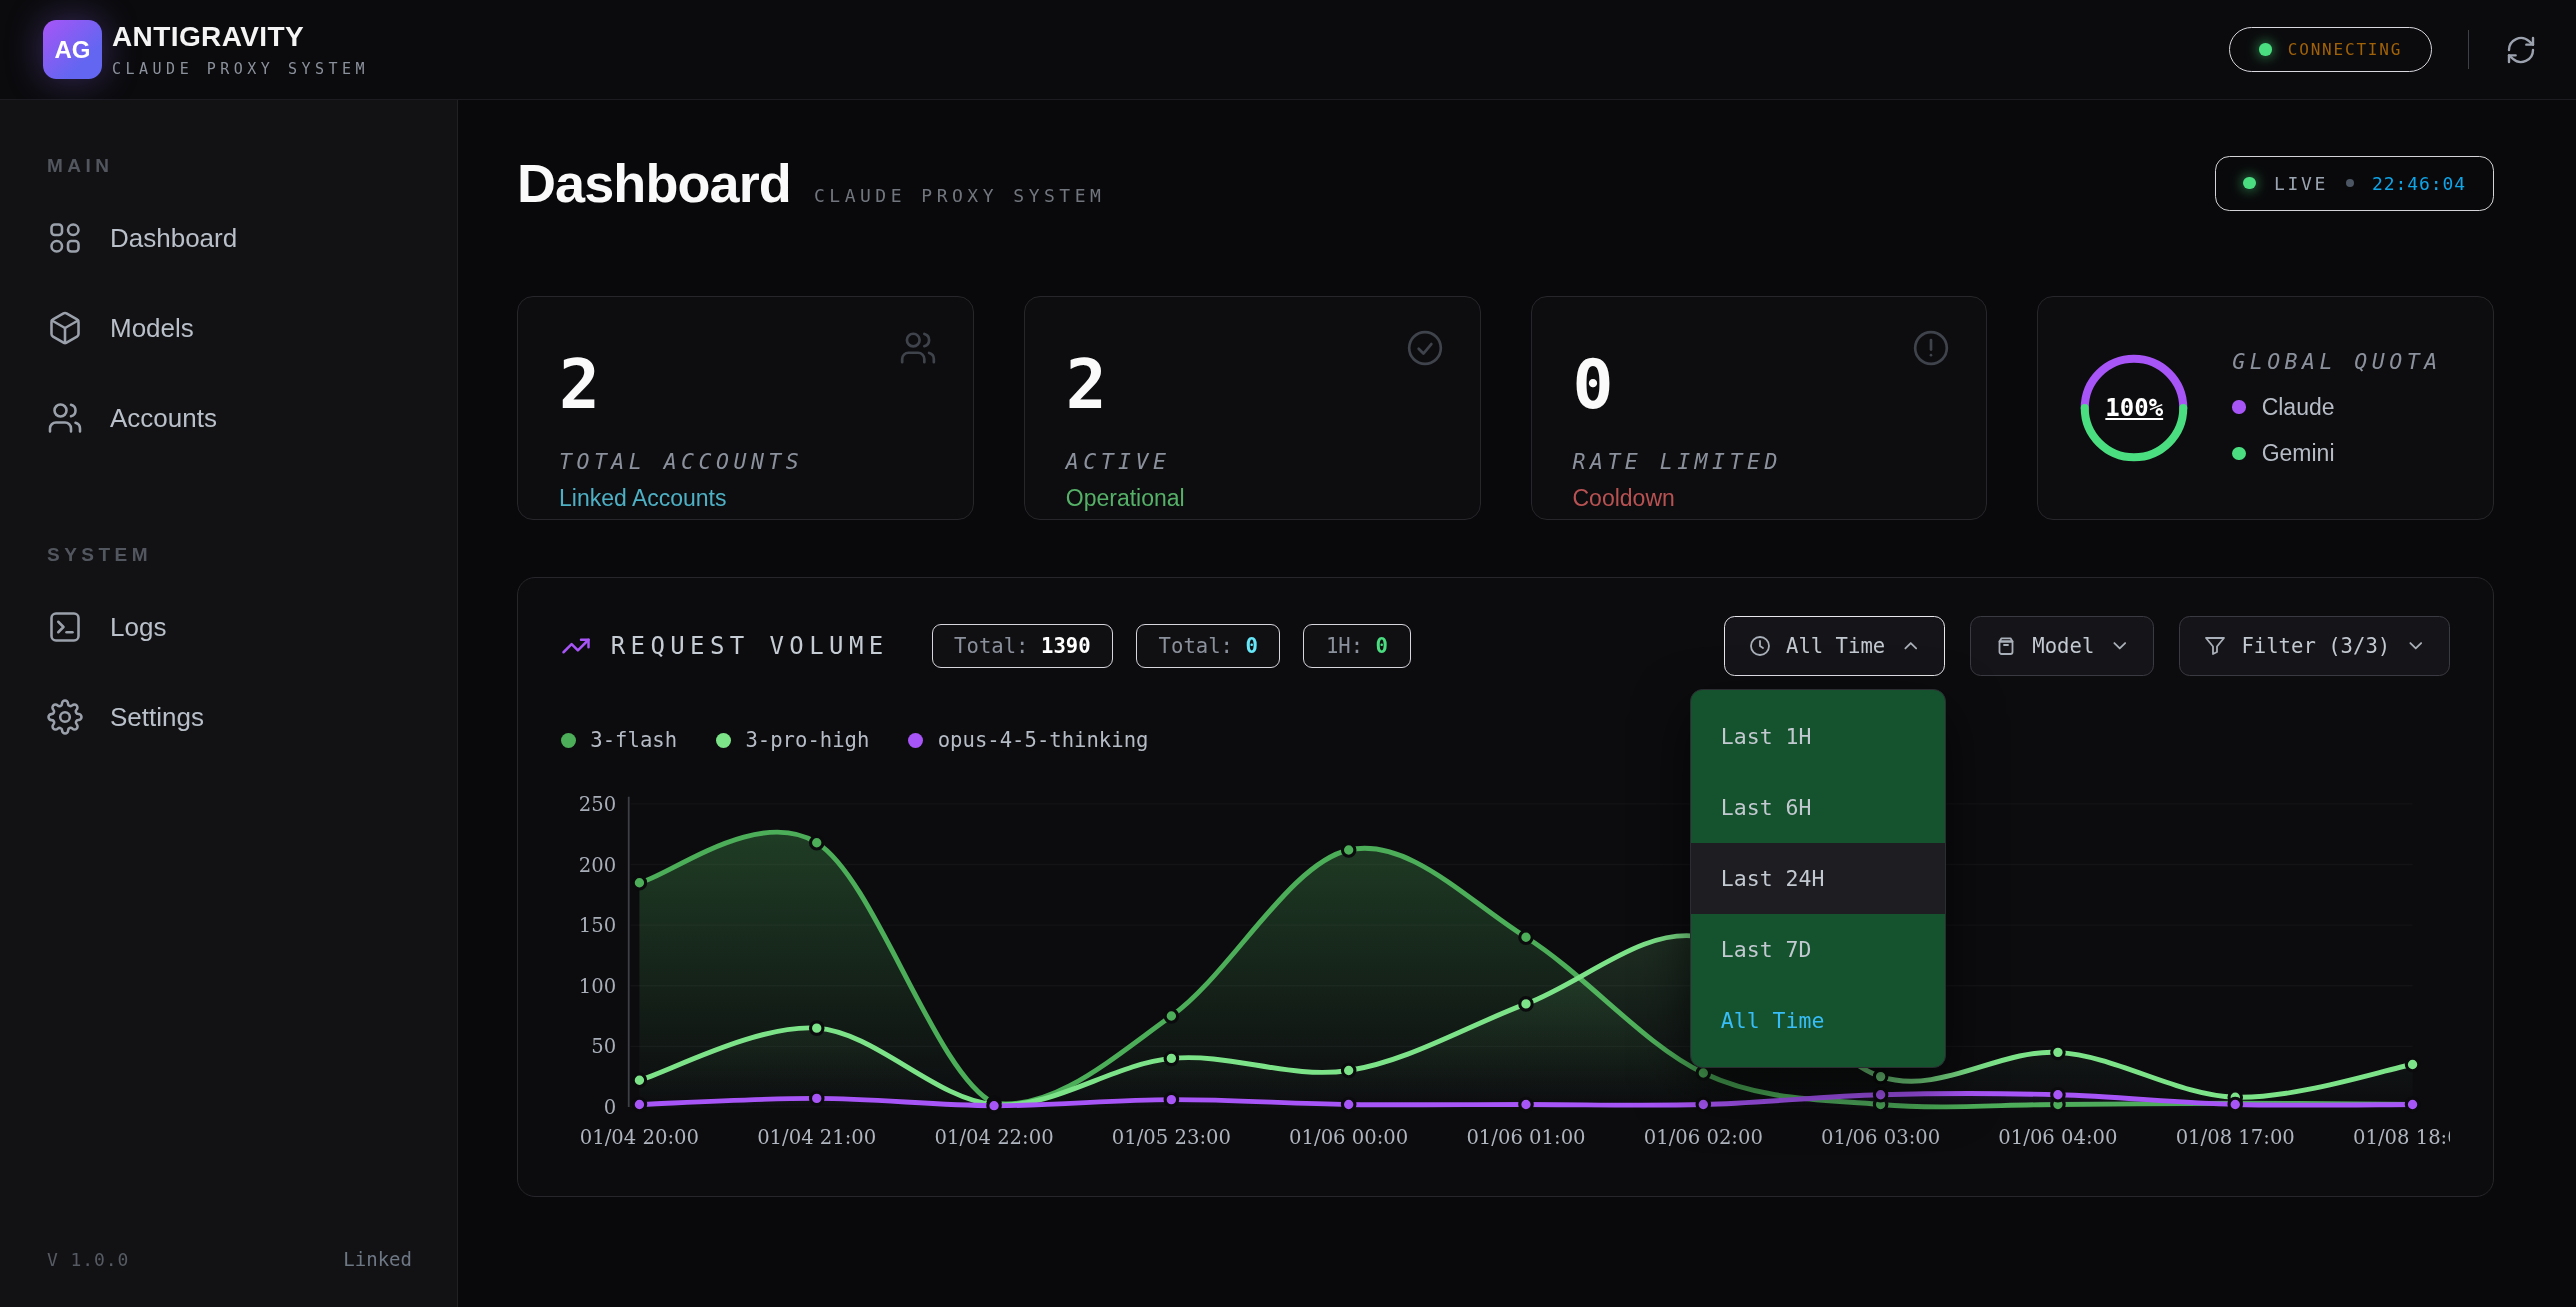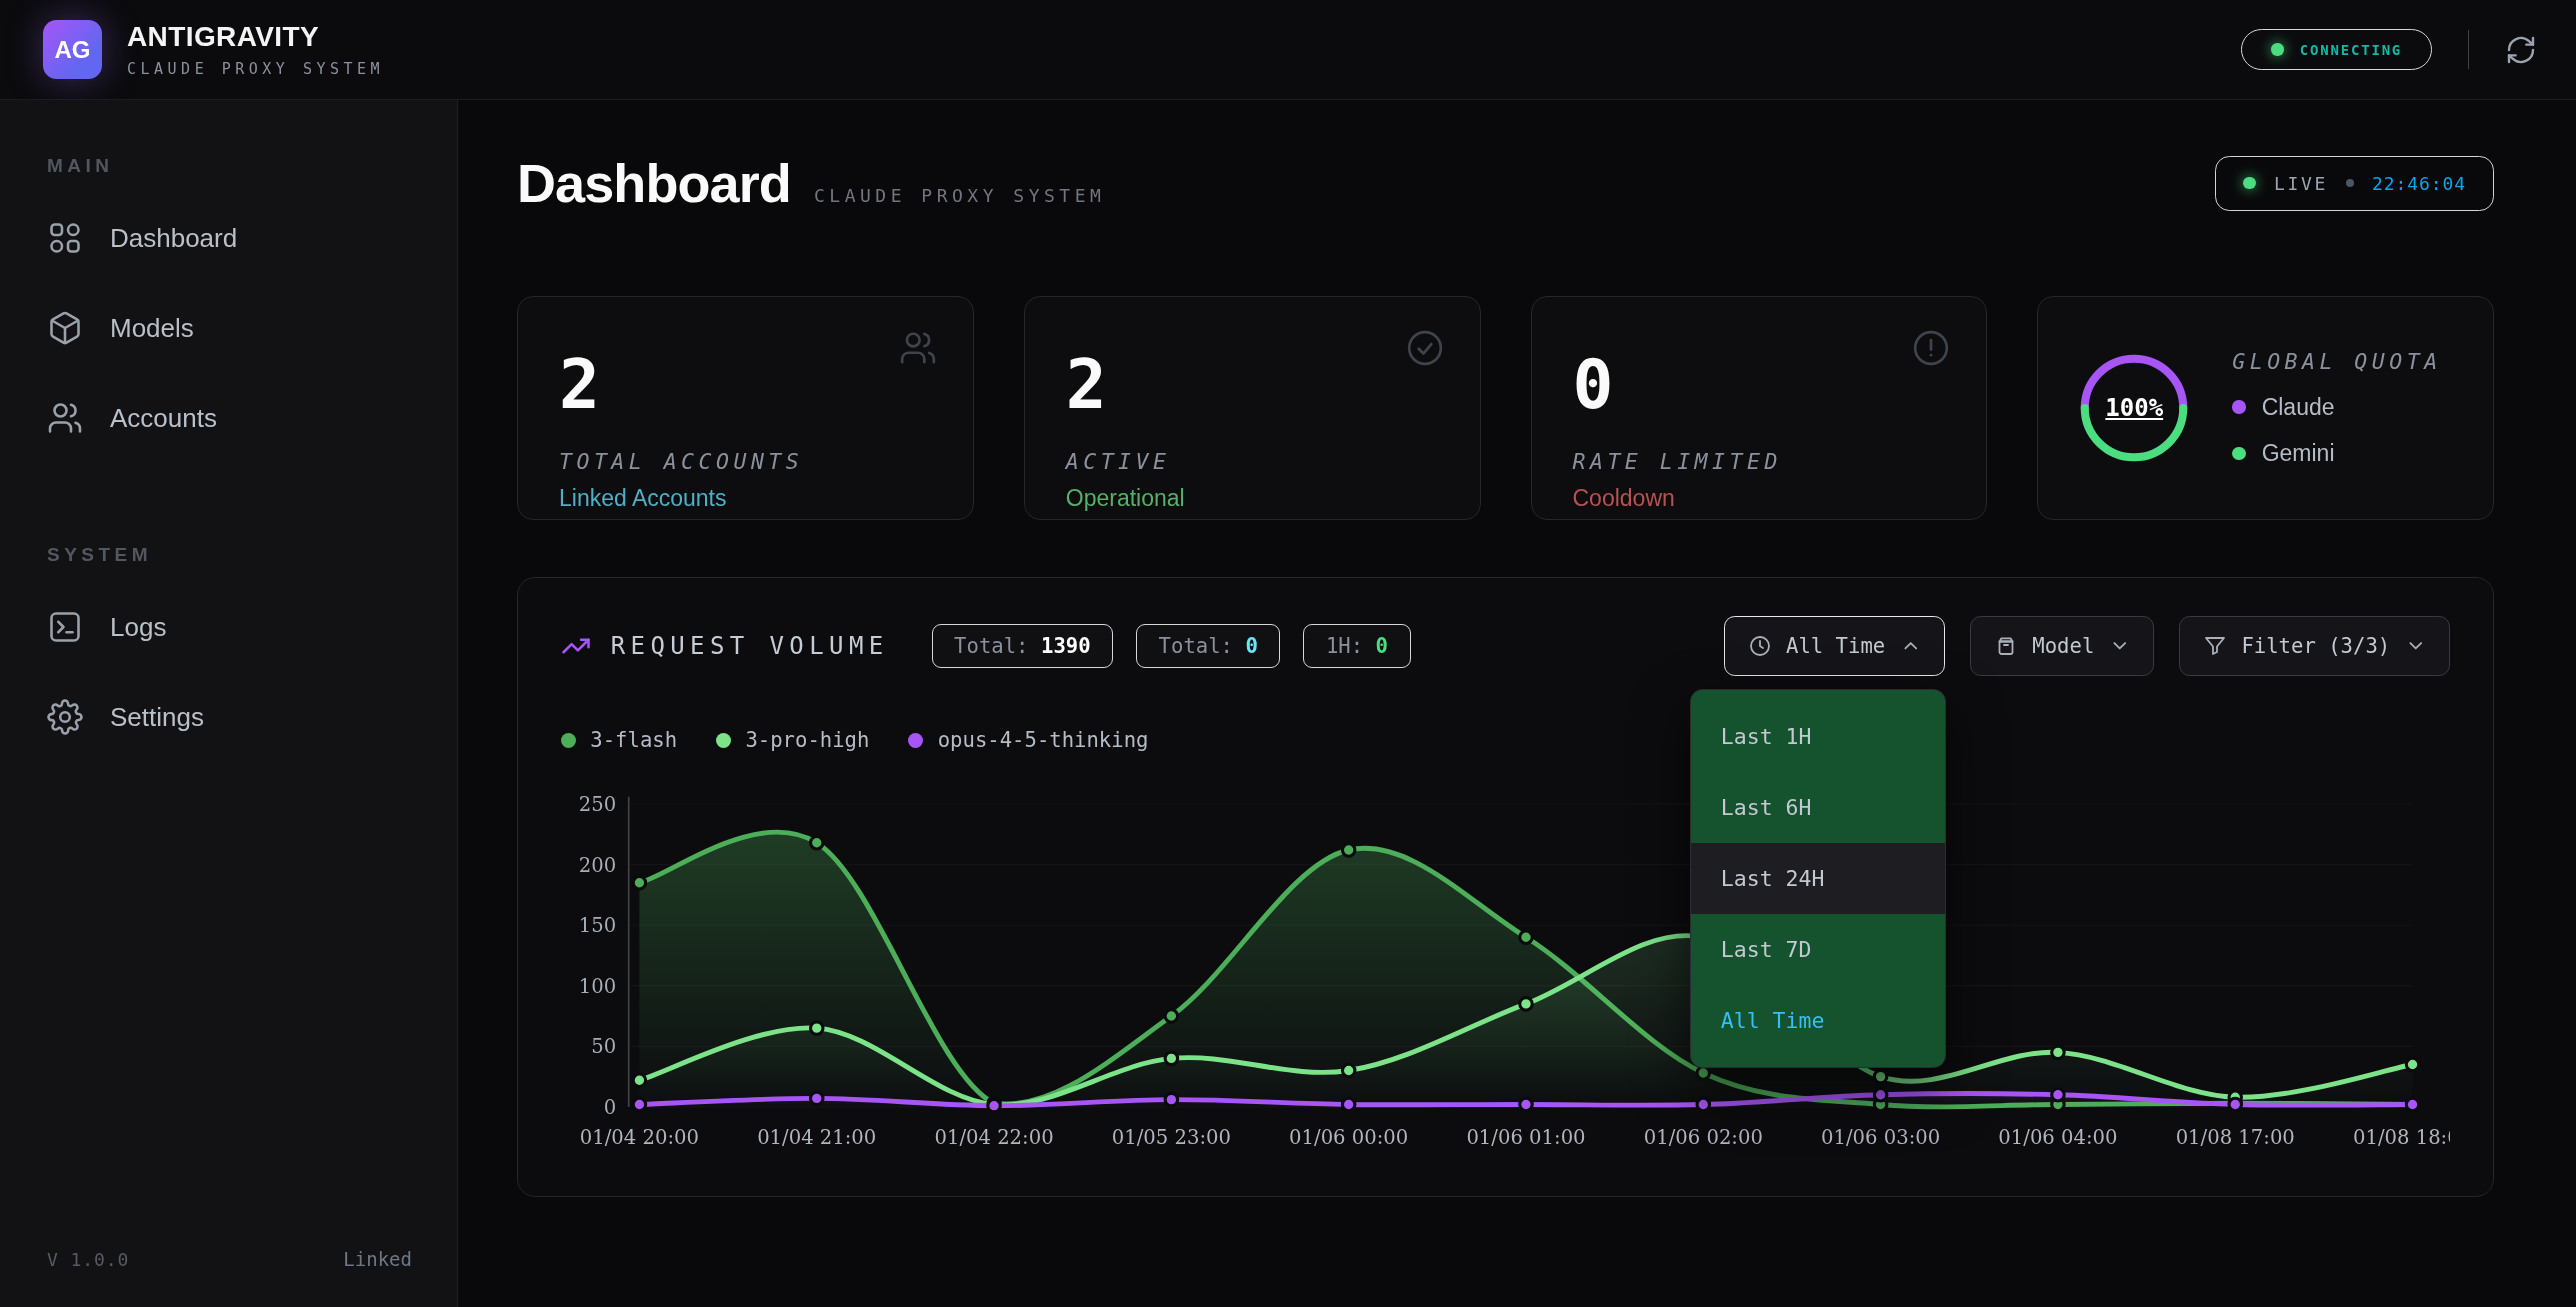--- a/index.html
+++ b/index.html
@@ -3,32 +3,32 @@
 <meta charset="utf-8">
 <style>
   * { margin:0; padding:0; box-sizing:border-box; }
   html,body { width:2576px; height:1308px; overflow:hidden; background:#09090b;
     font-family:"Liberation Sans", sans-serif; color:#d4d4d8; }
   .mono { font-family:"DejaVu Sans Mono", monospace; }
 
   
   .app-header { height:100px; display:flex; align-items:center; justify-content:space-between;
     padding:0 39px 0 43px; background:#0b0b0d; border-bottom:0.9px solid #1c1c21; }
-  .brand { display:flex; align-items:center; gap:25px; }
+  .brand { display:flex; align-items:center; gap:10px; }
   .brand-logo { width:59px; height:59px; border-radius:13.4px; display:flex; align-items:center; justify-content:center;
     background:linear-gradient(135deg,#a855f7 0%,#6366f1 70%); color:#fff; font-weight:bold; font-size:24px;
     font-family:"Liberation Sans",sans-serif; box-shadow:0 0 36px rgba(147,102,247,.35); }
   .brand-title { font-size:28px; font-weight:bold; color:#f4f4f5; letter-spacing:0.4px; }
   .brand-sub { margin-top:6.3px; font-size:15px; color:#8b919c; letter-spacing:4.5px; }
   .header-right { display:flex; align-items:center; }
   .status-pill { display:flex; align-items:center; gap:16px; border:1.8px solid #d8d8de; border-radius:894px;
     padding:11.6px 29px; background:transparent; cursor:pointer; }
   .dot { border-radius:50%; display:inline-block; }
   .dot-green { width:12.5px; height:12.5px; background:#4ade80; box-shadow:0 0 12.5px rgba(74,222,128,.8); }
-  .status-pill span.txt { font-size:14px; color:#14b8a6; letter-spacing:1.8px;font-weight:bold; }
+  .status-pill span.txt { font-size:16px; color:#a16207; letter-spacing:1.8px; }
   .hdr-divider { width:0.9px; height:39px; background:#3f3f46; margin:0 36px; }
   .icon-btn { background:none; border:none; cursor:pointer; color:#9ca3af; display:flex; }
 
   
   .layout { display:flex; height:1208px; }
   .sidebar { width:458px; background:#121215; border-right:0.9px solid #202025;
     padding:55px 45px 38px 47px; display:flex; flex-direction:column; flex-shrink:0; }
   .nav-section-label { font-size:19px; font-weight:bold; letter-spacing:4.5px; color:#52565e; margin-bottom:43px; }
   .nav-item { display:flex; align-items:center; gap:27px; color:#b9c0c9; font-size:26px;
     margin-bottom:54px; cursor:pointer; }

